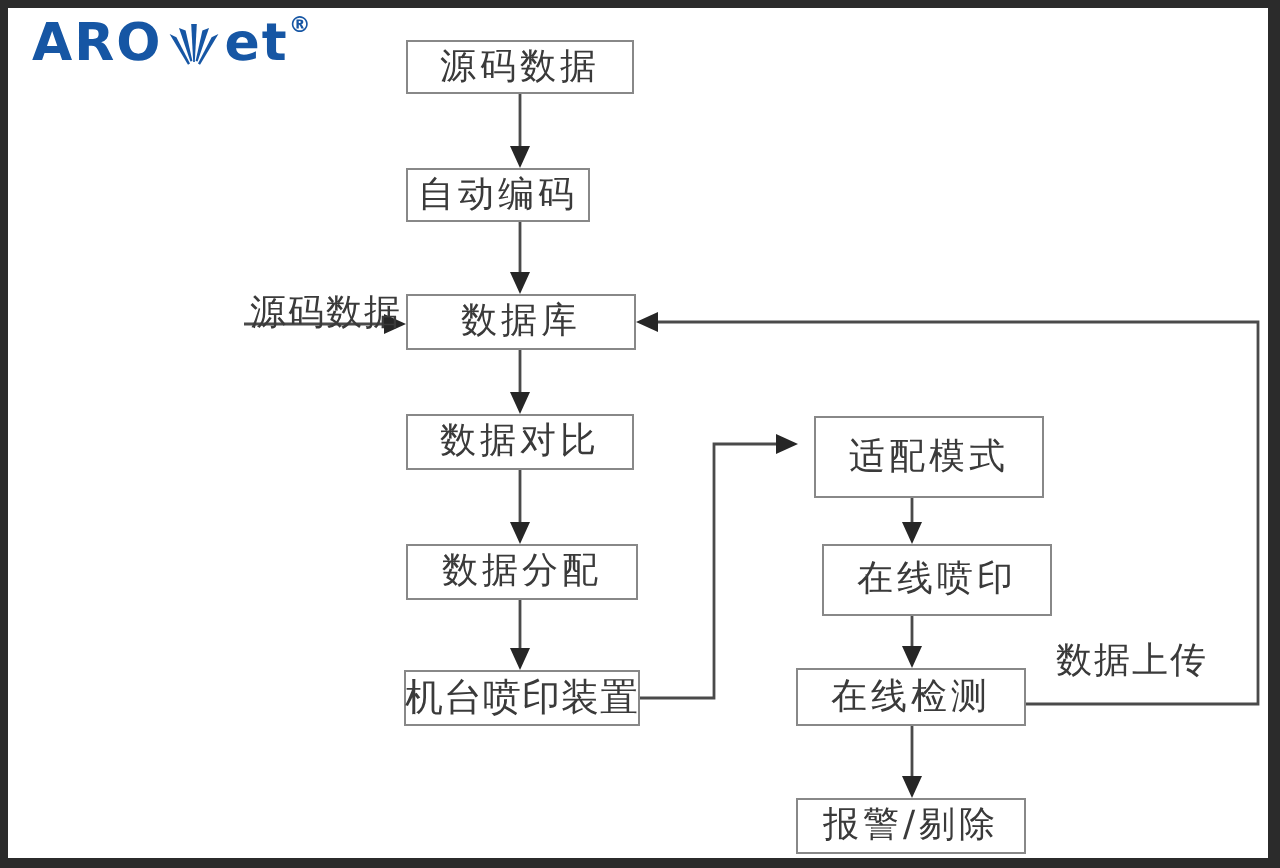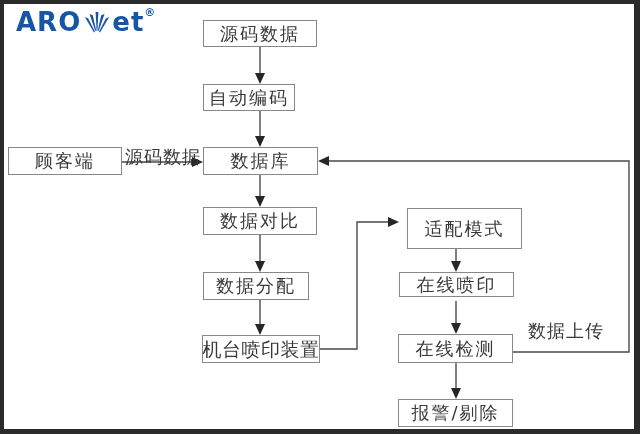--- a/index.html
+++ b/index.html
@@ -107,24 +107,23 @@
       <polygon fill="#1656a4" points="0.8,7 4.2,8.6 11,21.8 10,22.4"></polygon>
       <polygon fill="#1656a4" points="25.2,7 21.8,8.6 15,21.8 16,22.4"></polygon>
     </svg>
     <span>et</span>
     <sup>®</sup>
   </div>
 
   <div class="node" style="left:203px;top:20px;width:114px;height:27px">源码数据</div>
   <div class="node" style="left:203px;top:84px;width:92px;height:27px">自动编码</div>
   <div class="node" style="left:203px;top:147px;width:115px;height:28px">数据库</div>
-  <div class="node" style="left:8px;top:147px;width:114px;height:28px">顾客端</div>
   <div class="node" style="left:203px;top:207px;width:114px;height:28px">数据对比</div>
-  <div class="node" style="left:203px;top:272px;width:106px;height:28px">数据分配</div>
+  <div class="node" style="left:203px;top:272px;width:116px;height:28px">数据分配</div>
   <div class="node wide" style="left:202px;top:335px;width:118px;height:28px">机台喷印装置</div>
   <div class="node" style="left:407px;top:208px;width:115px;height:41px">适配模式</div>
-  <div class="node" style="left:399px;top:272px;width:115px;height:25px">在线喷印</div>
+  <div class="node" style="left:411px;top:272px;width:115px;height:36px">在线喷印</div>
   <div class="node" style="left:398px;top:334px;width:115px;height:29px">在线检测</div>
   <div class="node" style="left:398px;top:399px;width:115px;height:28px">报警/剔除</div>
 
   <div class="edge-label" style="left:125px;top:148px">源码数据</div>
   <div class="edge-label" style="left:528px;top:322px">数据上传</div>
 </div>
 
 </body></html>

